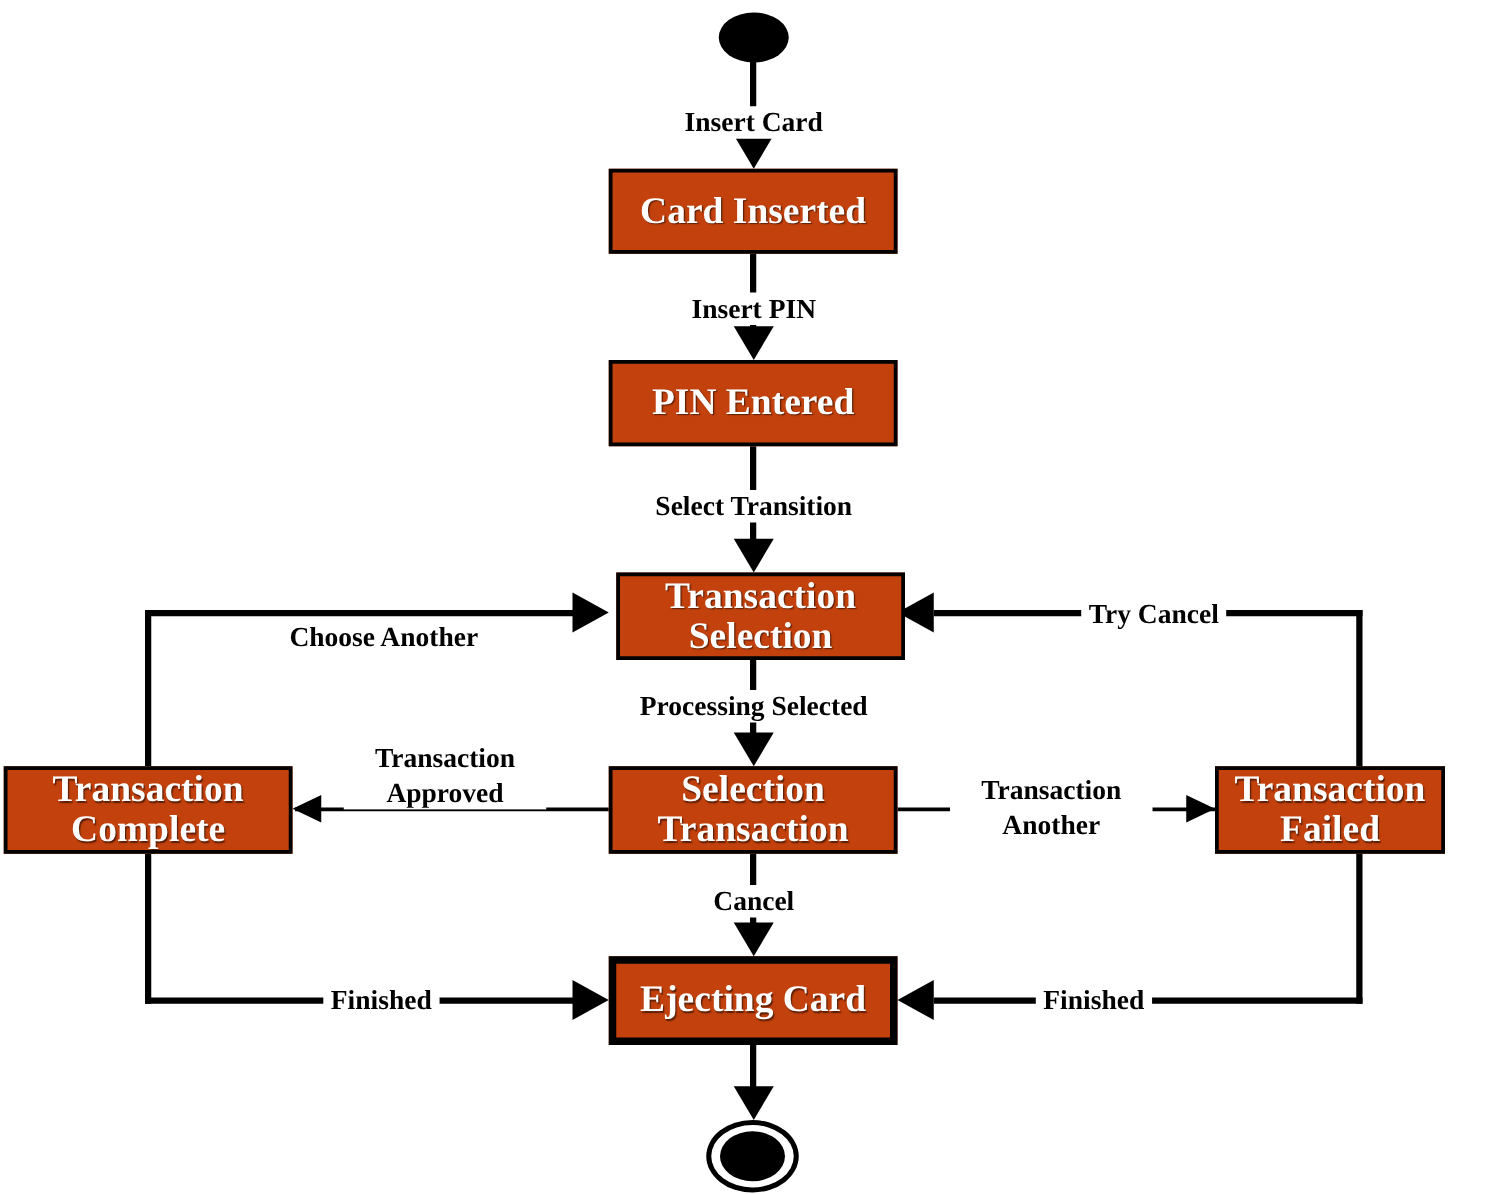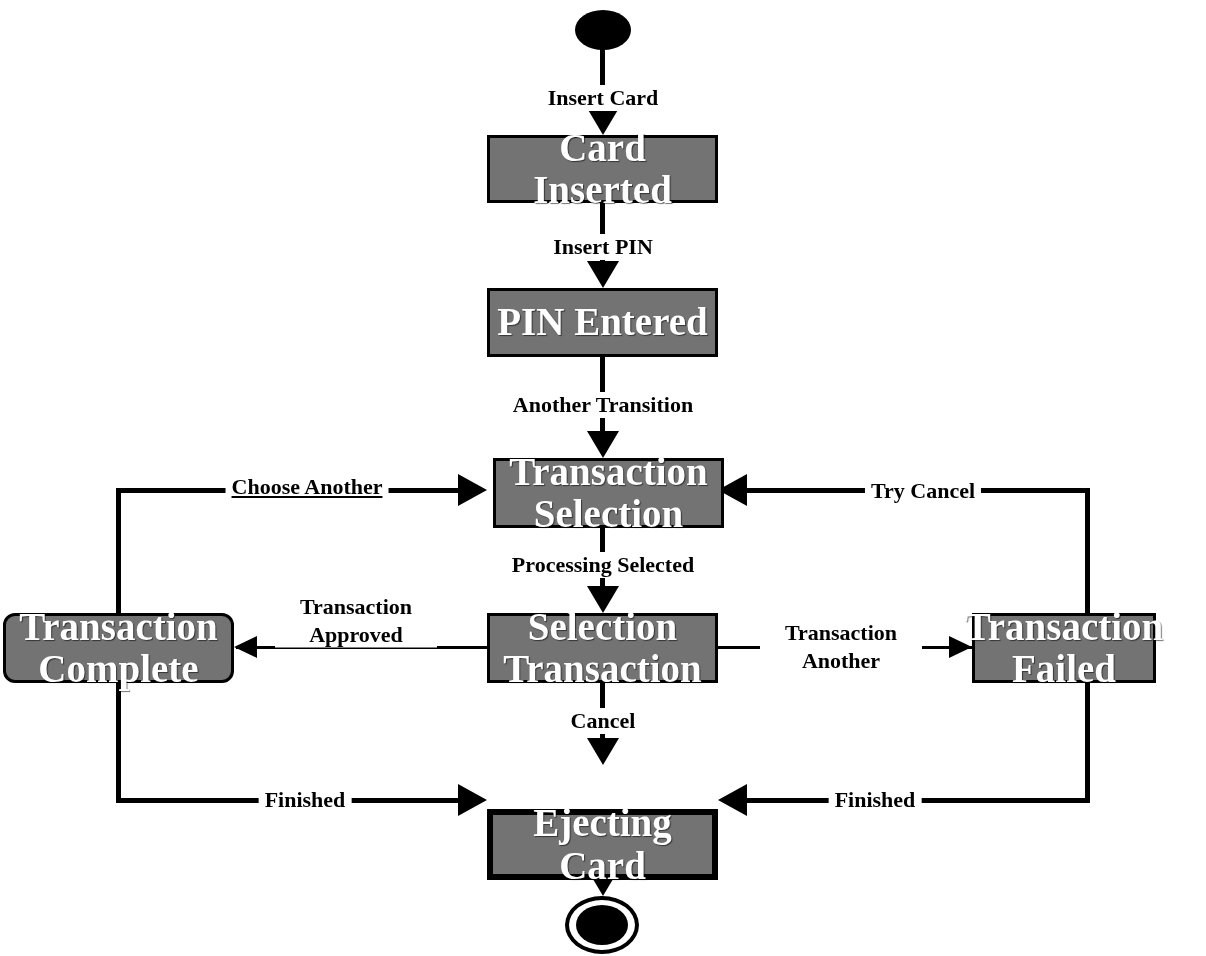--- a/index.html
+++ b/index.html
@@ -14,33 +14,33 @@
     background: #ffffff;
     font-family: "Liberation Serif", "DejaVu Serif", serif;
     overflow: hidden;
   }
   
   .state {
     position: absolute;
     box-sizing: border-box;
     width: 231px;
     height: 70px;
-    background: #737373;
+    background: #c2410c;
     border: 3px solid #000000;
     color: #ffffff;
     font-weight: bold;
-    font-size: 39px;
+    font-size: 30px;
     line-height: 1.08;
     display: flex;
     align-items: center;
     justify-content: center;
     text-align: center;
     text-shadow: 1px 1px 1px rgba(0,0,0,0.55);
   }
-  .state.thick { border-width: 6px; margin-top: 44px; }
+  .state.thick { border-width: 6px; }
   
   .start-node {
     position: absolute;
     left: 575px; top: 10px;
     width: 56px; height: 40px;
     background: #000;
     border-radius: 50%;
   }
   .end-node {
     position: absolute;
@@ -135,37 +135,37 @@
   <div class="ah ah-right-sm" style="left:949px;top:636px;"></div>
 
   <div class="state" style="left:487px;top:135px;height:68px;">Card Inserted</div>
 
   <div class="state" style="left:487px;top:288px;height:69px;">PIN Entered</div>
 
   <div class="state" style="left:493px;top:458px;">Transaction Selection</div>
 
   <div class="state" style="left:487px;top:613px;">Selection Transaction</div>
 
-  <div class="state" style="left:3px;top:613px;border-radius:12px;">Transaction Complete</div>
+  <div class="state" style="left:3px;top:613px;">Transaction Complete</div>
 
   <div class="state" style="left:972px;top:613px;width:184px;">Transaction Failed</div>
 
   <div class="state thick" style="left:487px;top:765px;height:71px;">Ejecting Card</div>
 
   <span class="elabel" style="left:603px;top:98px;">Insert Card</span>
 
   <span class="elabel" style="left:603px;top:247px;">Insert PIN</span>
 
-  <span class="elabel" style="left:603px;top:405px;">Another Transition</span>
+  <span class="elabel" style="left:603px;top:405px;">Select Transition</span>
 
   <span class="elabel" style="left:603px;top:565px;">Processing Selected</span>
 
   <span class="elabel" style="left:603px;top:721px;">Cancel</span>
 
-  <span class="elabel" style="left:307px;top:487px;text-decoration:underline;">Choose Another</span>
+  <span class="elabel" style="left:307px;top:510px;">Choose Another</span>
 
   <span class="elabel" style="left:923px;top:491px;">Try Cancel</span>
 
   <span class="elabel elabel2" style="left:356px;top:620px;">Transaction Approved</span>
 
   <span class="elabel elabel2" style="left:841px;top:646px;">Transaction Another</span>
 
   <span class="elabel" style="left:305px;top:800px;">Finished</span>
 
   <span class="elabel" style="left:875px;top:800px;">Finished</span>

